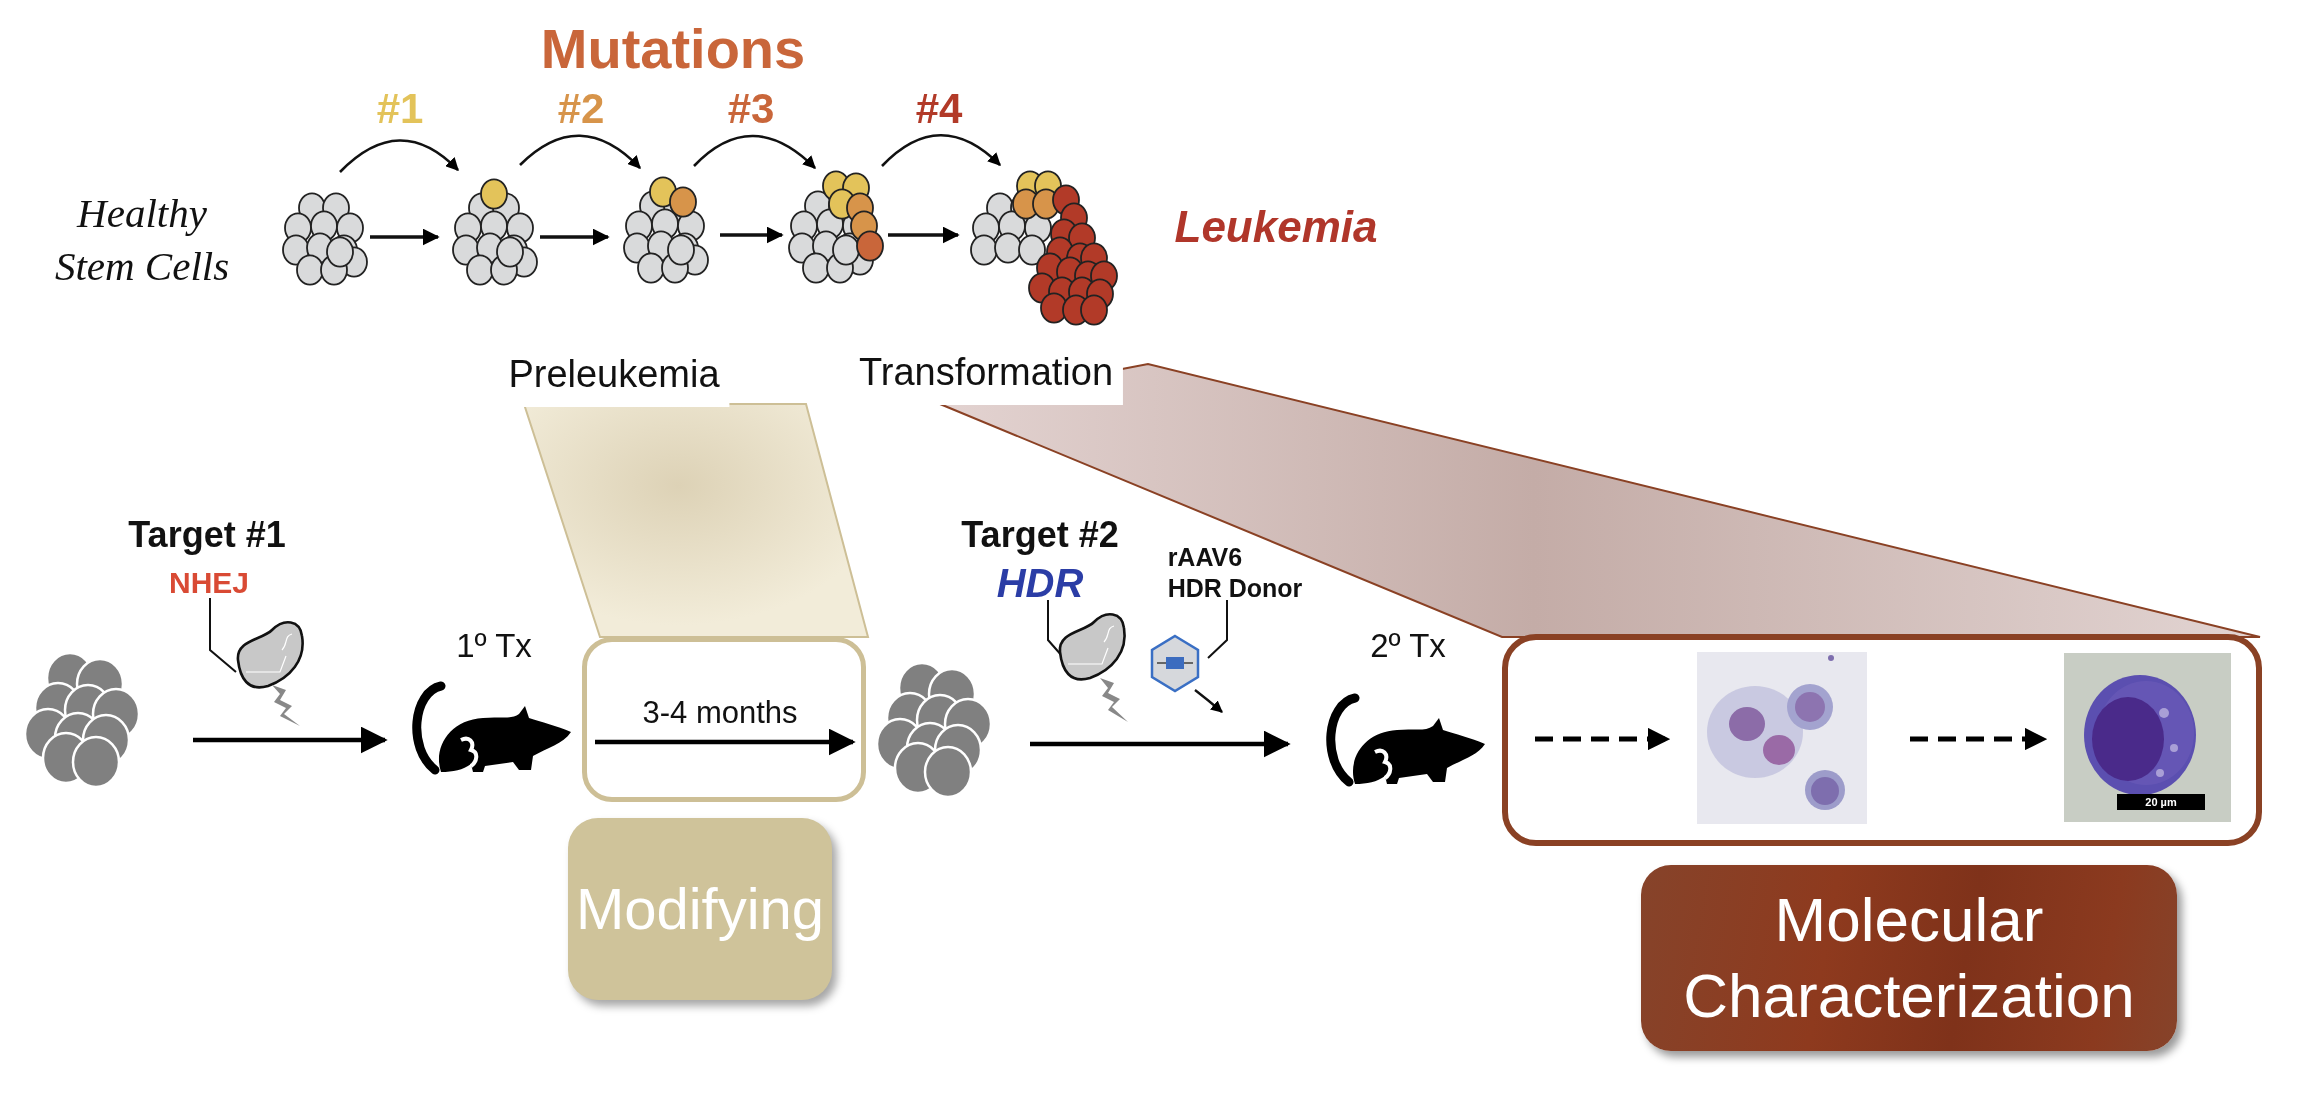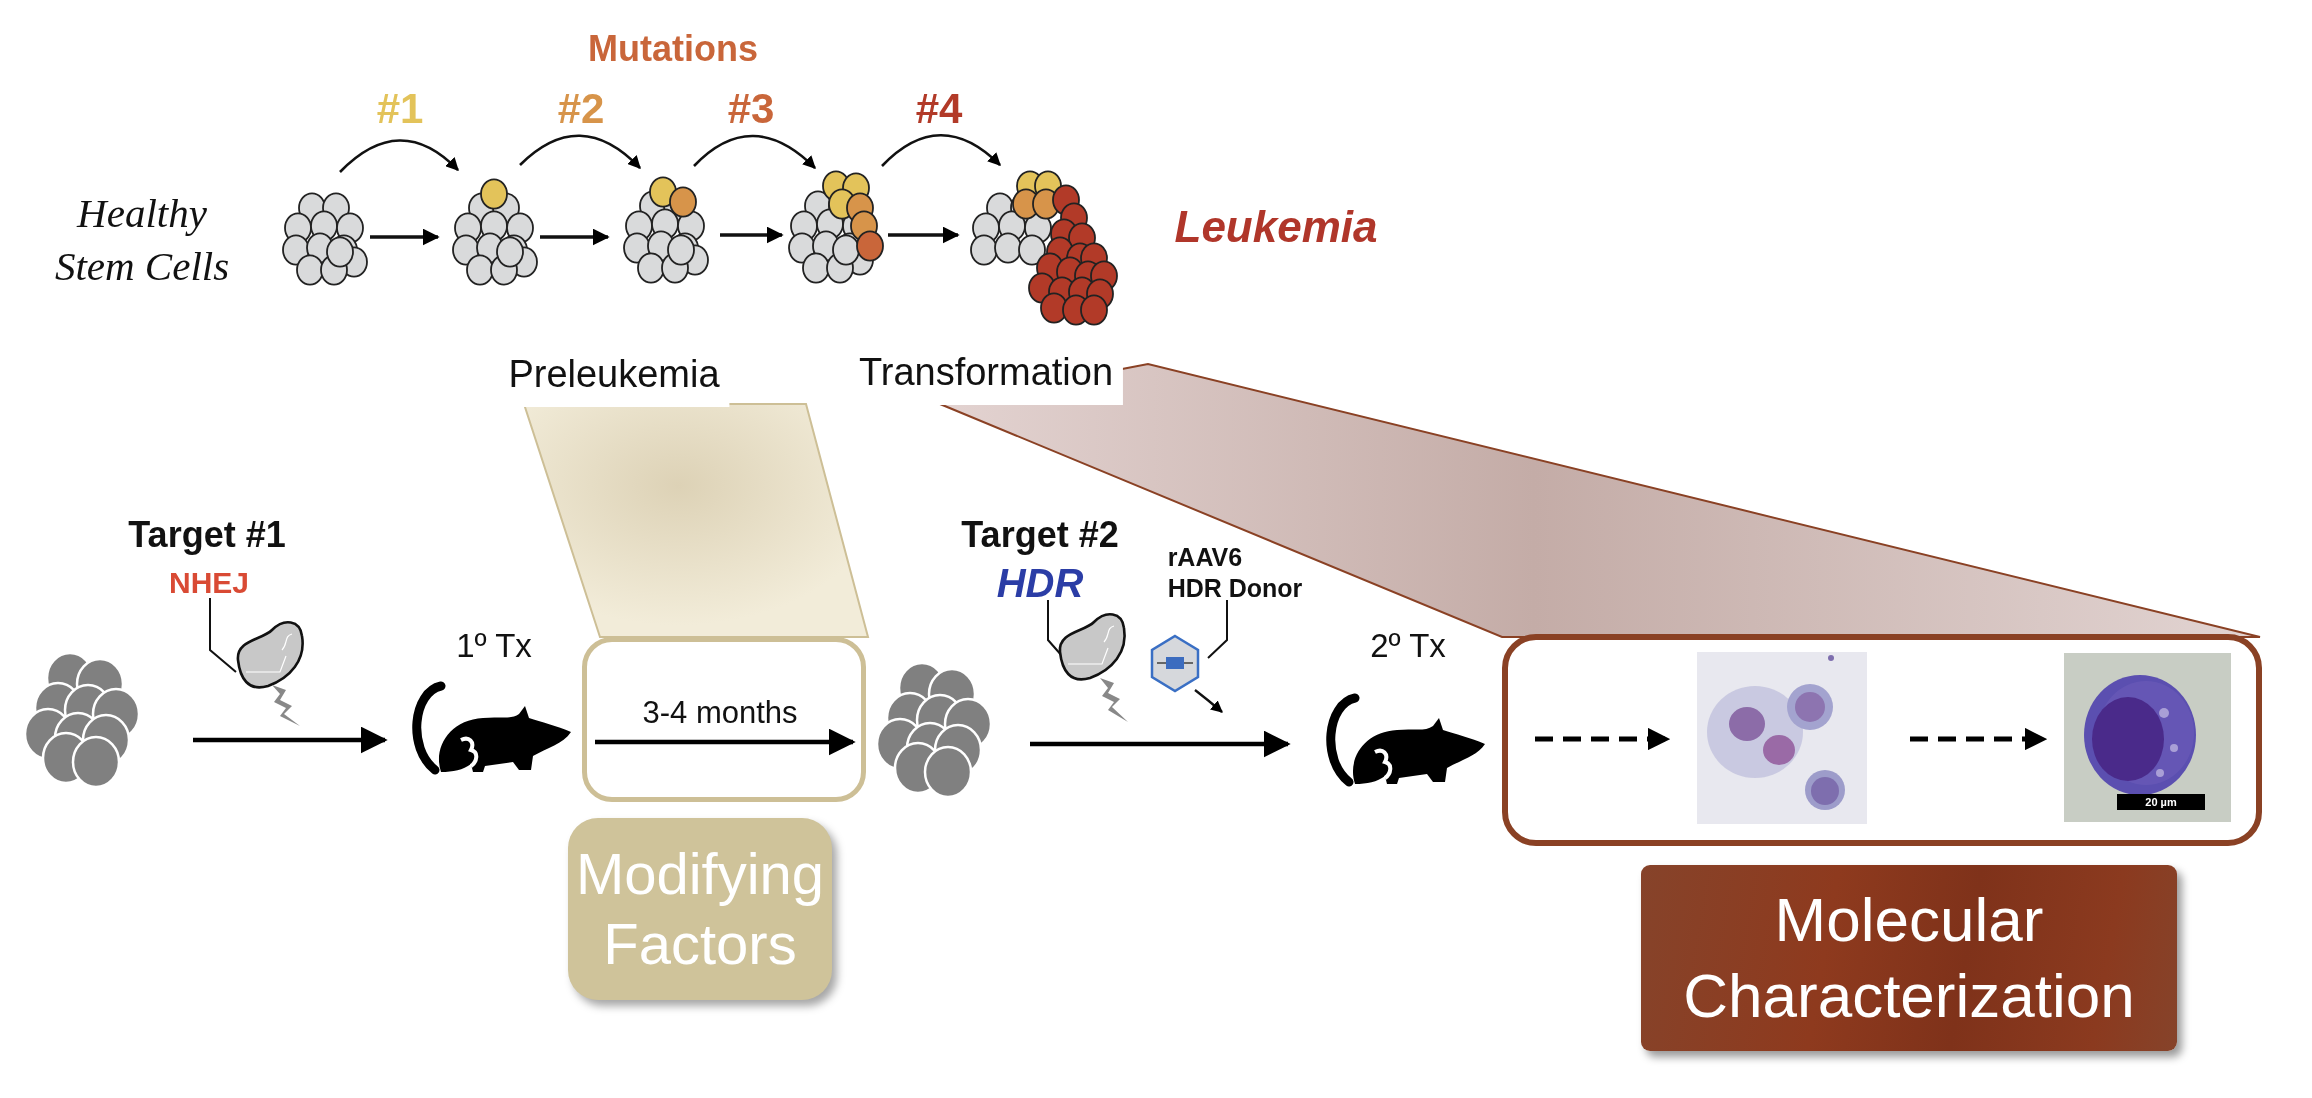--- a/index.html
+++ b/index.html
@@ -1,41 +1,41 @@
 <!DOCTYPE html>
 <html><head>
 <meta charset="utf-8">
 <style>
   html, body { margin: 0; padding: 0; background: #ffffff; }
   body { width: 2312px; height: 1098px; position: relative; overflow: hidden; font-family: "Liberation Sans", sans-serif; }
   svg#stage { position: absolute; left: 0; top: 0; }
   .lbl { position: absolute; white-space: nowrap; font-family: "Liberation Sans", sans-serif; line-height: 1; }
   .c { transform: translate(-50%, -50%); text-align: center; }
-  .mutations { font-size: 36px; font-weight: bold; color: #c9663a; }
+  .mutations { font-size: 56px; font-weight: bold; color: #c9663a; }
   .mut { font-size: 42px; font-weight: bold; }
   .healthy { font-size: 41px; font-style: italic; color: #111; line-height: 1.3; text-align: center; }
   .leukemia { font-size: 44px; font-weight: bold; font-style: italic; color: #b0362a; }
   .phase { font-size: 38px; color: #111; background: #fff; padding: 6px 10px 14px 10px; }
   .target { font-size: 36px; font-weight: bold; color: #111; }
   .nhej { font-size: 30px; font-weight: bold; color: #d94a34; }
   .hdr { font-size: 40px; font-weight: bold; font-style: italic; color: #2b3da6; }
   .donor { font-size: 25px; font-weight: bold; color: #111; line-height: 1.25; text-align: left; }
   .tx { font-size: 33px; color: #111; }
   .months { font-size: 31px; color: #111; }
   .mod-box {
     position: absolute; left: 568px; top: 818px; width: 264px; height: 182px;
     background: #cfc39a; border-radius: 30px;
     box-shadow: 5px 6px 8px rgba(0,0,0,0.35);
     display: flex; flex-direction: column; align-items: center; justify-content: center;
     color: #ffffff; font-size: 58px; line-height: 1.2;
   }
   .mol-box {
     position: absolute; left: 1641px; top: 865px; width: 536px; height: 186px;
     background: linear-gradient(100deg, #86432a 0%, #8e3a1e 35%, #7f321a 60%, #8b3a1f 85%, #86432a 100%);
-    border-radius: 9px;
+    border-radius: 30px;
     box-shadow: 5px 6px 8px rgba(0,0,0,0.4);
     display: flex; flex-direction: column; align-items: center; justify-content: center;
     color: #ffffff; font-size: 62px; line-height: 1.22;
   }
   .months-box {
     position: absolute; left: 582px; top: 637px; width: 274px; height: 155px;
     border: 5px solid #cdbf96; border-radius: 30px; background: #ffffff;
   }
   .char-box {
     position: absolute; left: 1502px; top: 634px; width: 1746px; height: 200px;
@@ -299,21 +299,20 @@
     <ellipse cx="64" cy="86" rx="36" ry="42" fill="#4a2a8a"></ellipse>
     <circle cx="100" cy="60" r="5" fill="#a99fd6"></circle>
     <circle cx="110" cy="95" r="4" fill="#a99fd6"></circle>
     <circle cx="96" cy="120" r="4" fill="#a99fd6"></circle>
   </svg>
   <div class="scalebar" style="left:53px;top:141px;">20 µm</div>
 </div>
 
 <div class="mod-box">
   <span>Modifying</span>
-  <span>Factors</span>
 </div>
 <div class="mol-box">
   <span>Molecular</span>
   <span>Characterization</span>
 </div>
 
 <div class="lbl c mutations" style="left:673px;top:49px;">Mutations</div>
 <div class="lbl c mut" id="m1" style="left: 400px; top: 109px; color: rgb(227, 195, 90);">#1</div>
 <div class="lbl c mut" id="m2" style="left: 581px; top: 109px; color: rgb(215, 148, 74);">#2</div>
 <div class="lbl c mut" id="m3" style="left: 751px; top: 109px; color: rgb(201, 102, 58);">#3</div>

